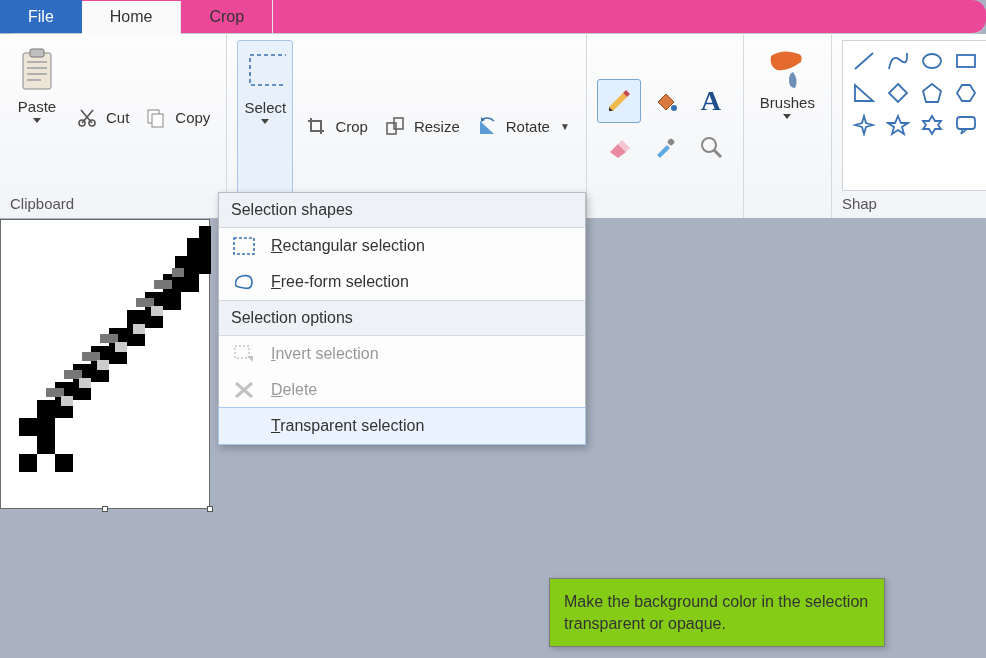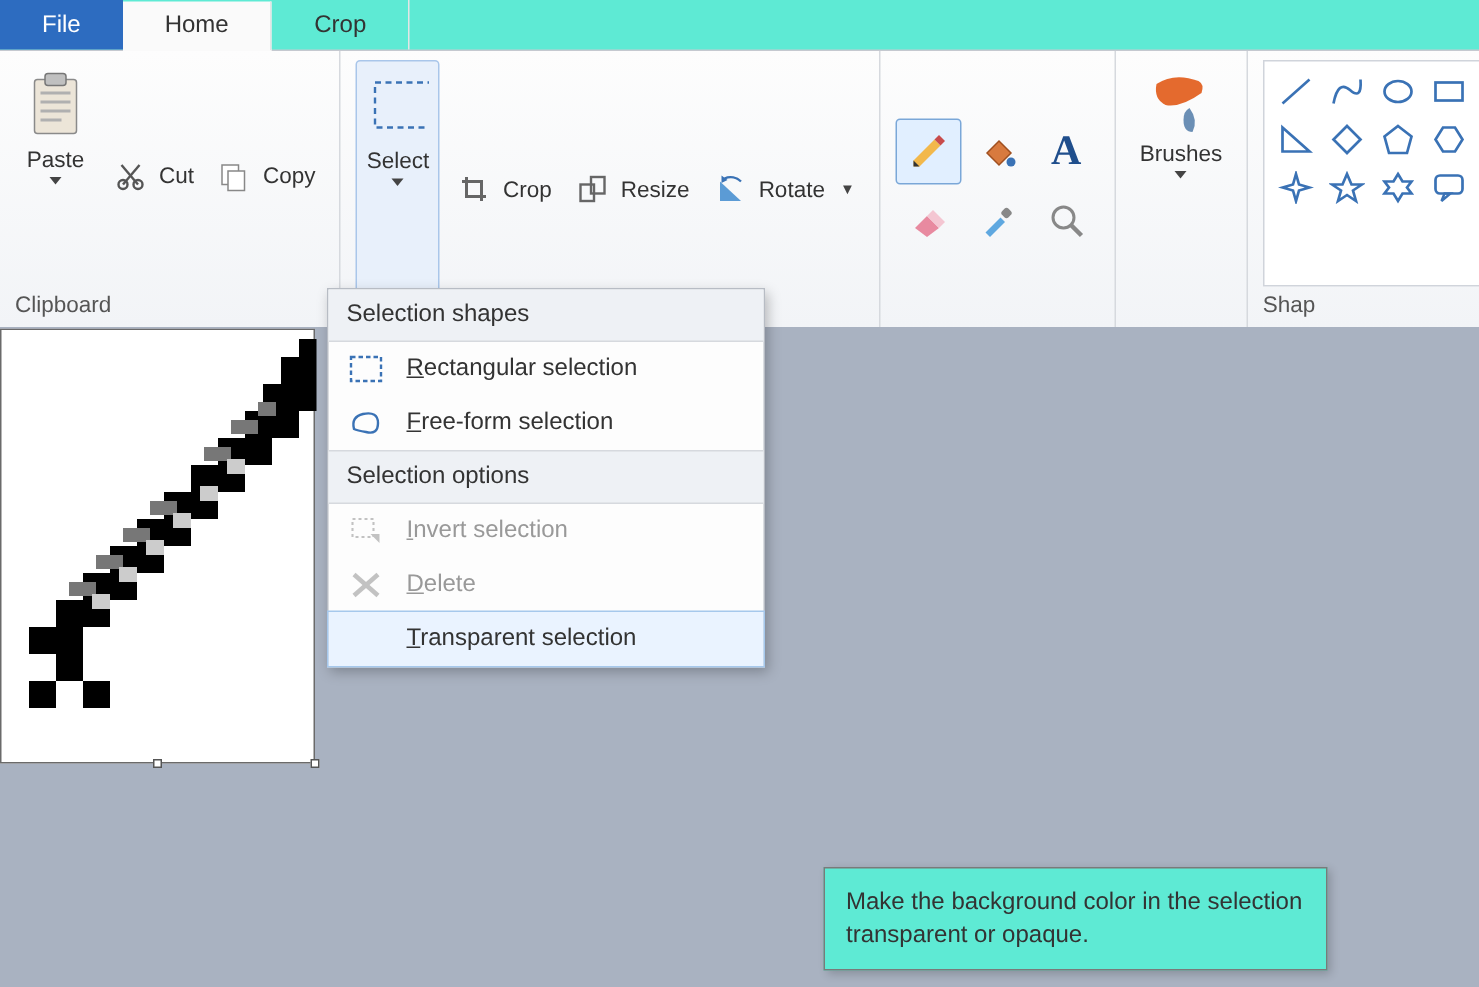--- a/index.html
+++ b/index.html
@@ -10,22 +10,23 @@
     background: #a9b2c1;
     width: 986px;
     height: 658px;
     overflow: hidden;
     position: relative;
   }
   
   .tabs {
     display: flex;
     height: 34px;
-    background: #5eead4;
+    background: #ec4899;
     border-bottom: 1px solid #c5c9d0;
+    border-radius: 14px;
   }
   .tab {
     padding: 0 28px;
     display: flex;
     align-items: center;
     justify-content: center;
     color: #333;
     font-size: 16px;
     border-right: 1px solid #e5e5e5;
     cursor: pointer;
@@ -174,21 +175,21 @@
     width: 6px;
     height: 6px;
     background: #fff;
     border: 1px solid #555;
   }
   
   .dropdown {
     position: absolute;
     top: 192px;
     left: 218px;
-    width: 292px;
+    width: 368px;
     background: #fdfdfd;
     border: 1px solid #b7bcc4;
     box-shadow: 2px 3px 8px rgba(0,0,0,0.25);
     z-index: 20;
     font-size: 16px;
   }
   .dd-header {
     background: #eef1f5;
     padding: 8px 12px;
     color: #333;
@@ -210,21 +211,21 @@
     outline: 1px solid #a6c8ec;
   }
   .dd-ic { width: 26px; height: 24px; display: inline-flex; align-items: center; justify-content: center; }
   .mn { text-decoration: underline; }
   
   .tooltip {
     position: absolute;
     top: 578px;
     left: 549px;
     width: 336px;
-    background: #5eead4;
+    background: #84cc16;
     border: 1px solid #7a7a7a;
     padding: 12px 14px;
     font-size: 16px;
     color: #333;
     box-shadow: 2px 2px 6px rgba(0,0,0,0.2);
     z-index: 30;
     line-height: 1.35;
   }
 </style>
 </head>

